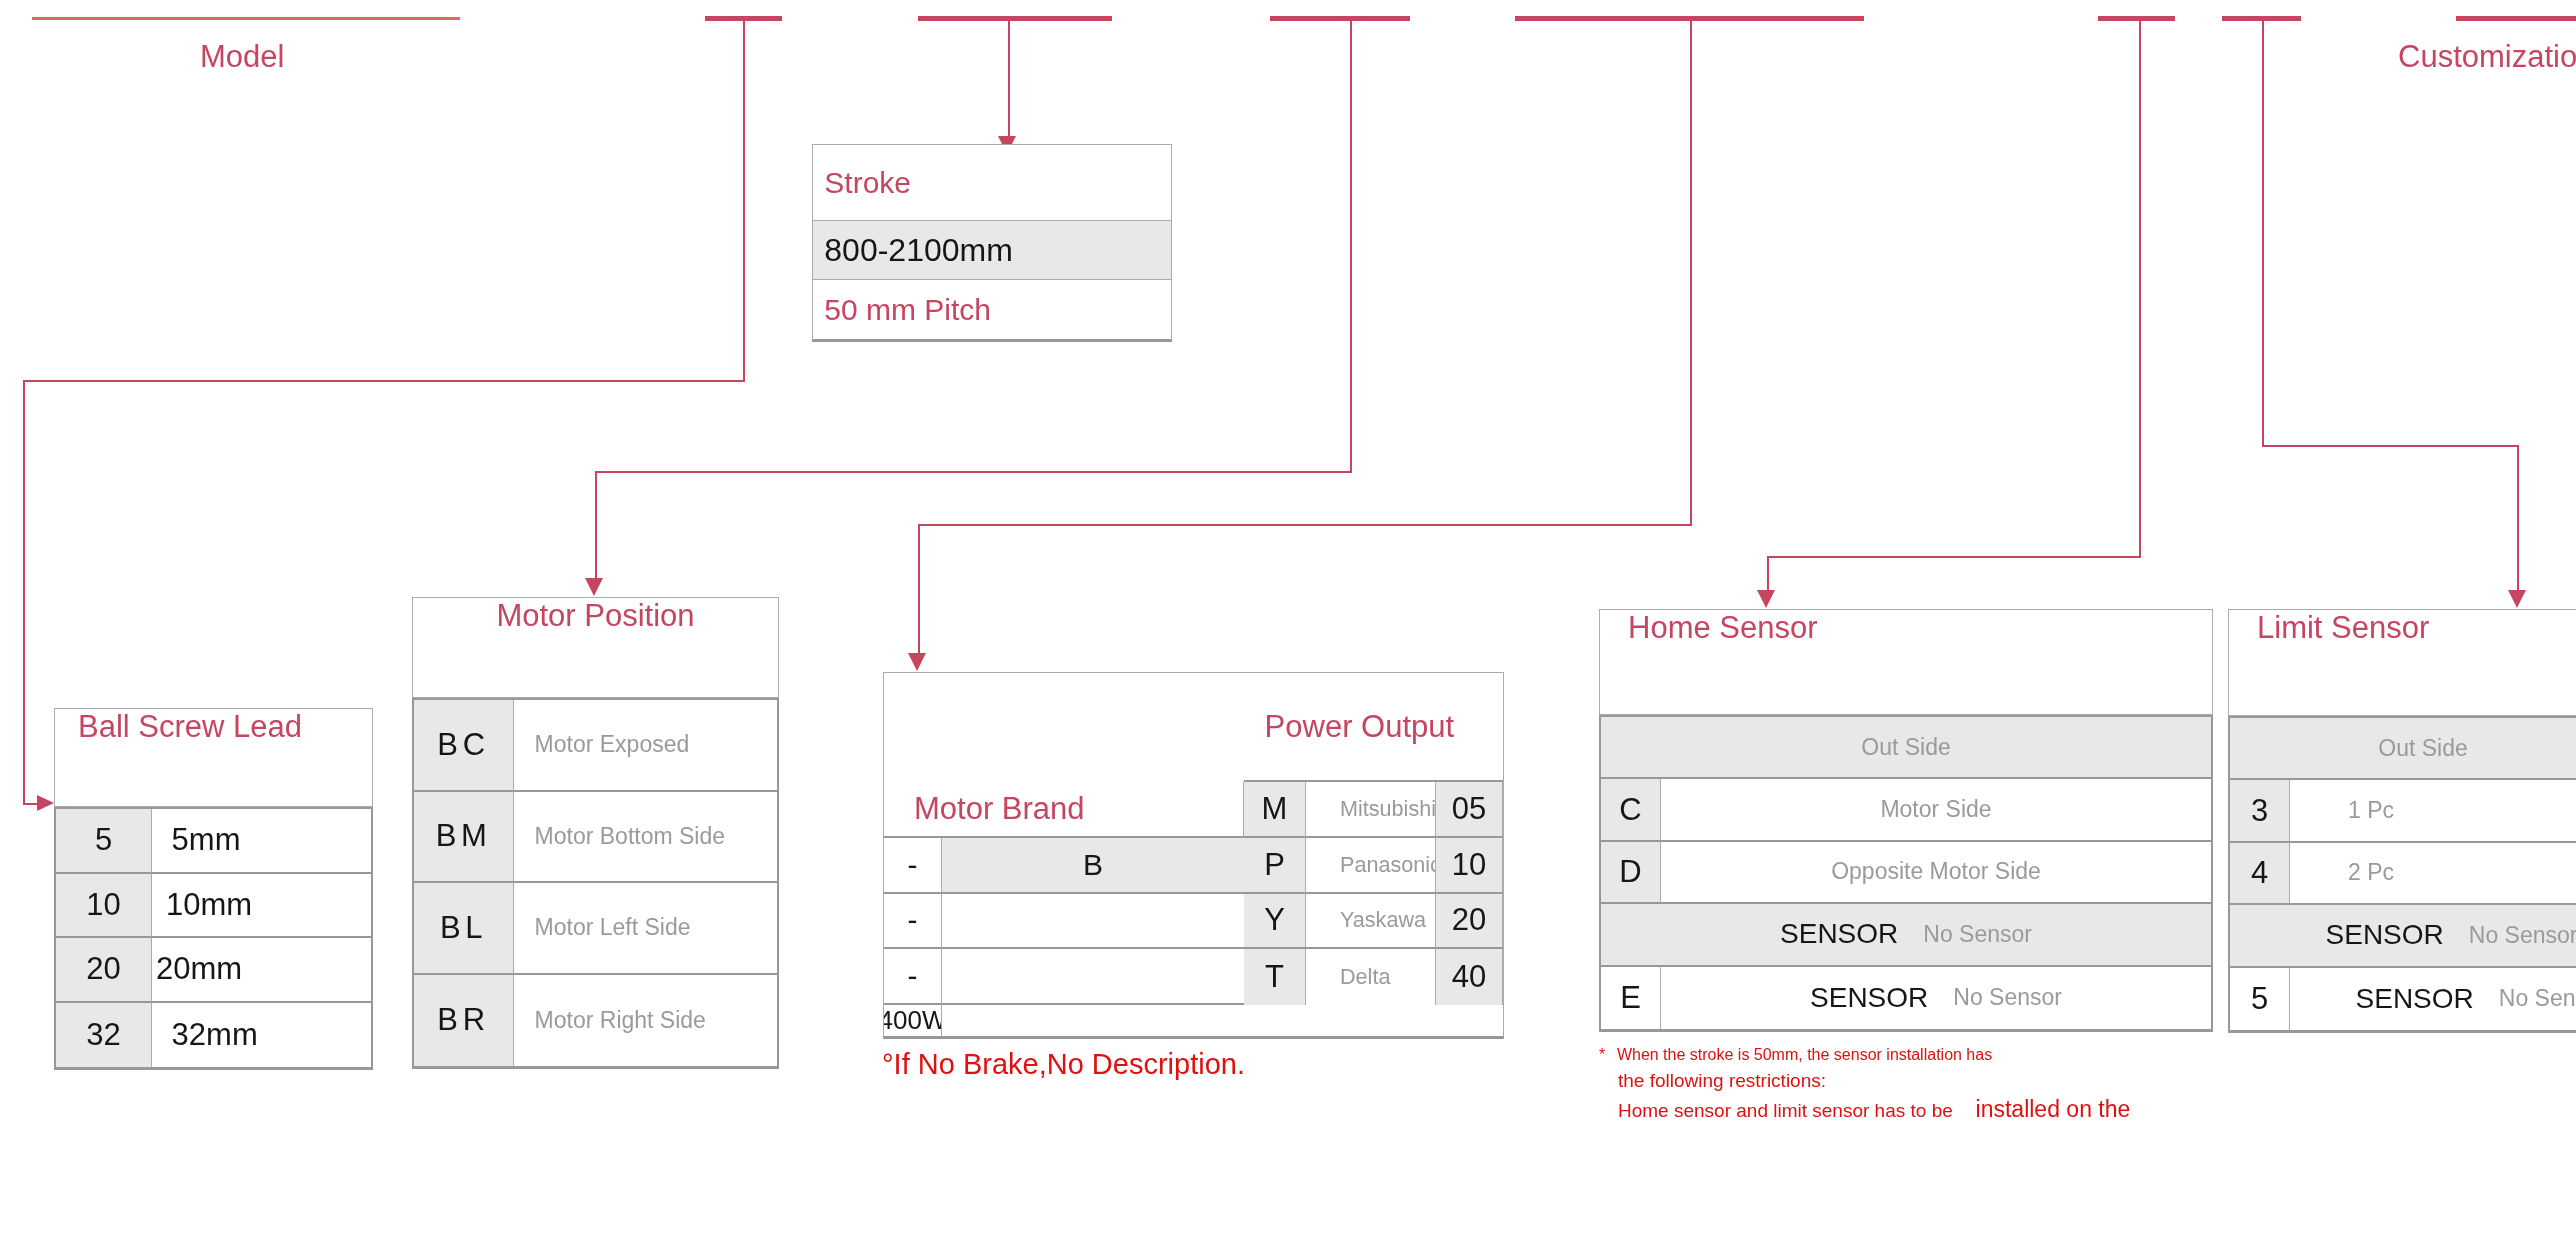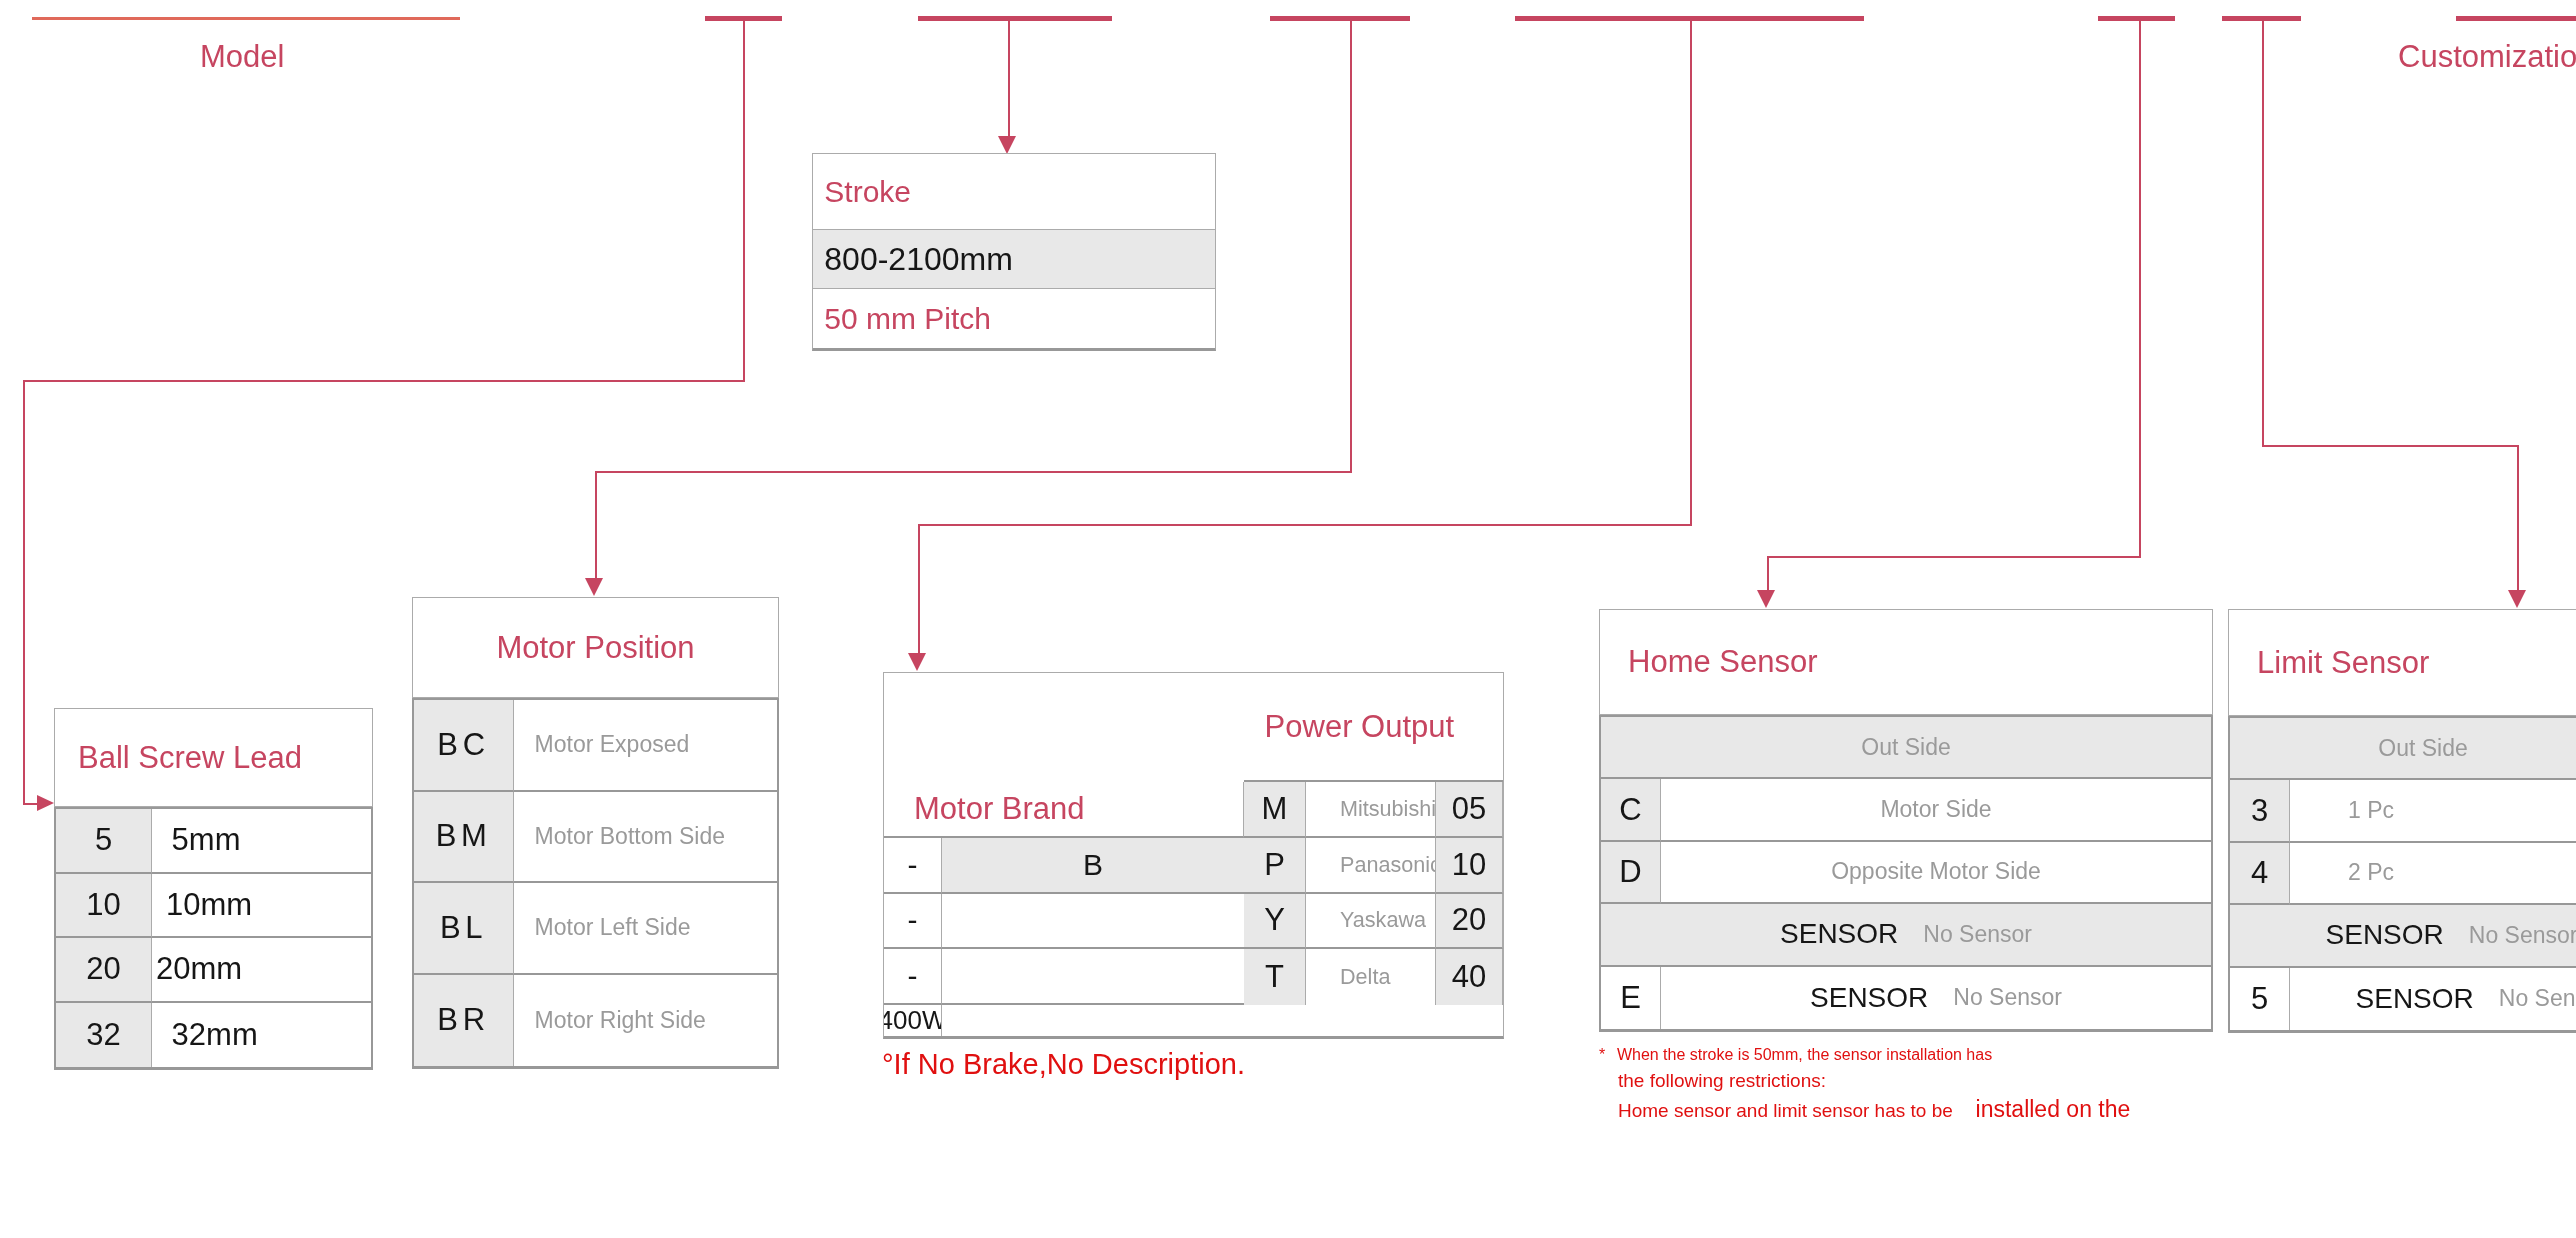--- a/index.html
+++ b/index.html
@@ -23,21 +23,21 @@
 
   
   .lv{position:absolute;width:1.5px;background:var(--accent)}
   .lh{position:absolute;height:1.5px;background:var(--accent)}
   .arrow-d{position:absolute;width:0;height:0;border-left:9.3px solid transparent;border-right:9.3px solid transparent;border-top:18.5px solid var(--accent)}
   .arrow-r{position:absolute;width:0;height:0;border-top:8.2px solid transparent;border-bottom:8.2px solid transparent;border-left:17.5px solid var(--accent)}
 
   .lbl{position:absolute;color:var(--accent);font-size:31px;white-space:nowrap}
 
   
-  .titlebox{position:absolute;background:#fff;border:1.5px solid var(--bd-light);color:var(--accent);font-size:31px;display:flex;align-items:center;white-space:nowrap}
+  .titlebox{position:absolute;background:#fff;border:1.5px solid var(--bd-light);color:var(--accent);font-size:31px;display:flex;align-items:flex-start;white-space:nowrap}
 
   
   .grid{position:absolute;display:grid;background:#fff;border:2.1px solid var(--bd);border-bottom-width:3.6px}
   .cell{border-right:1.5px solid var(--bd-light);border-bottom:2.1px solid var(--bd);display:flex;align-items:center;font-size:31px;color:var(--ink);background:#fff;white-space:nowrap;overflow:hidden}
   .cell.lr{border-right:none}
   .cell.lb{border-bottom:none}
   .cell.gbg{background:var(--cell-gray)}
   .cell.center{justify-content:center}
   .cell.muted{color:var(--muted-text);font-size:23px}
   .cell.span2{grid-column:1/3}
@@ -91,21 +91,21 @@
   <div class="lv" style="left:2139px;top:21px;height:537px"></div>
   <div class="lh" style="left:1767px;top:556px;width:374px"></div>
   <div class="lv" style="left:1767px;top:556px;height:35px"></div>
   <div class="arrow-d" style="left:1757px;top:590px"></div>
 
   <div class="lv" style="left:2262px;top:21px;height:426px"></div>
   <div class="lh" style="left:2262px;top:445px;width:257px"></div>
   <div class="lv" style="left:2517px;top:445px;height:146px"></div>
   <div class="arrow-d" style="left:2508px;top:590px"></div>
 
-  <div class="stroke-grid" style="left:812px;top:153px;width:404px">
+  <div class="stroke-grid" style="left:812px;top:144px;width:360px">
     <div style="color:var(--accent)">Stroke</div>
     <div style="background:var(--cell-gray);color:var(--ink);font-size:32px">800-2100mm</div>
     <div style="color:var(--accent)">50 mm Pitch</div>
   </div>
 
   <div class="titlebox" style="left:54px;top:708px;width:319px;height:99px;padding-left:23px">
     <span>Ball Screw Lead</span>
   </div>
   <div class="grid" style="left:54px;top:807px;width:319px;height:263px;grid-template-columns:96px 1fr;grid-auto-rows:1fr">
     <div class="cell gbg center">5</div>

